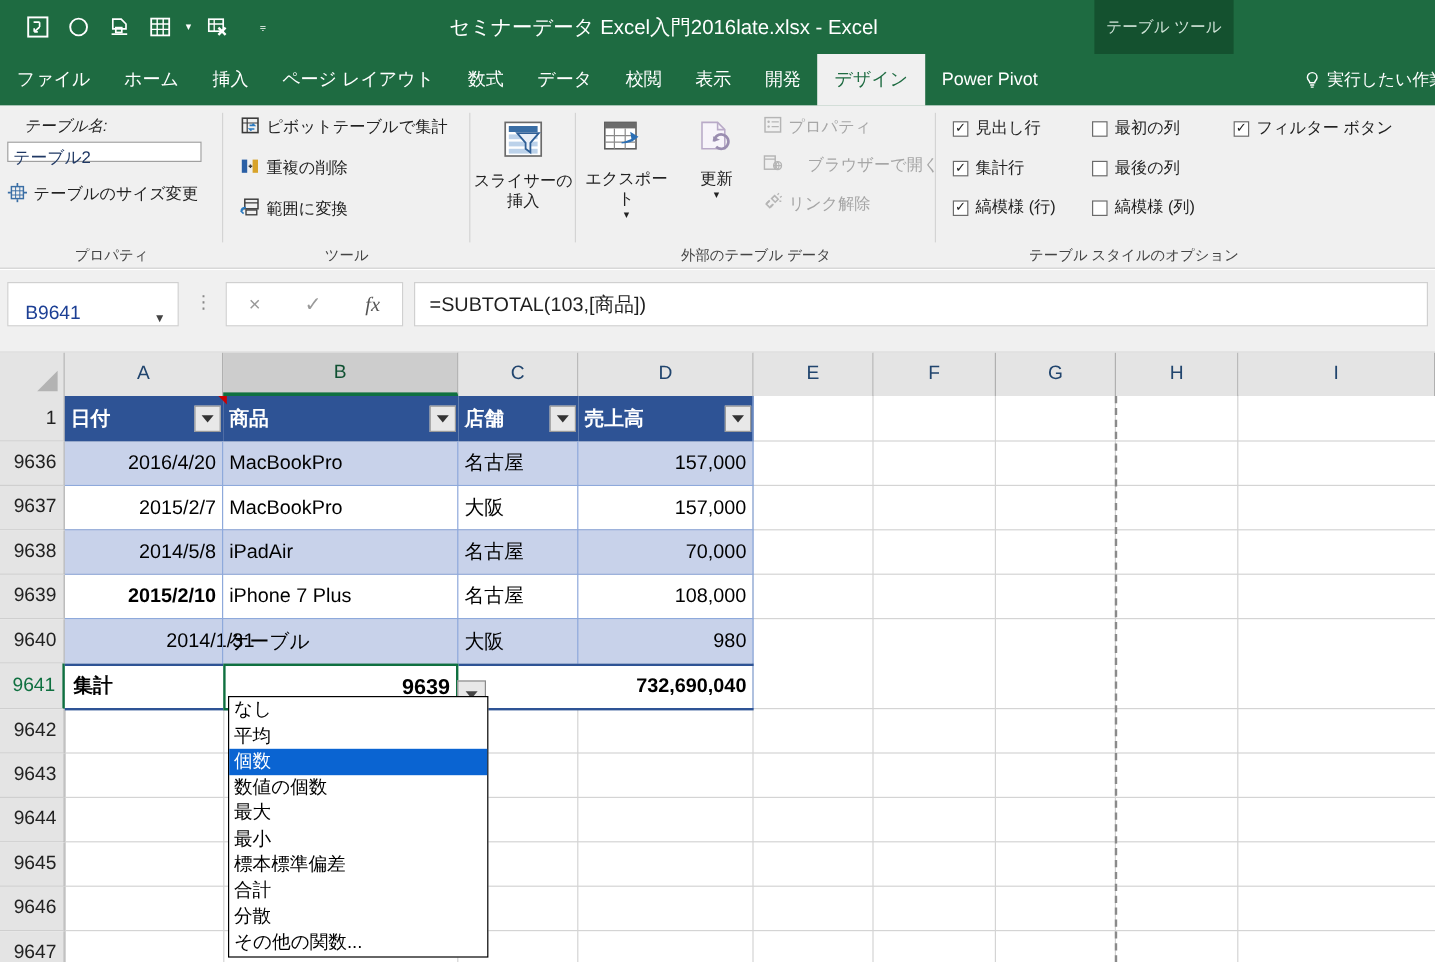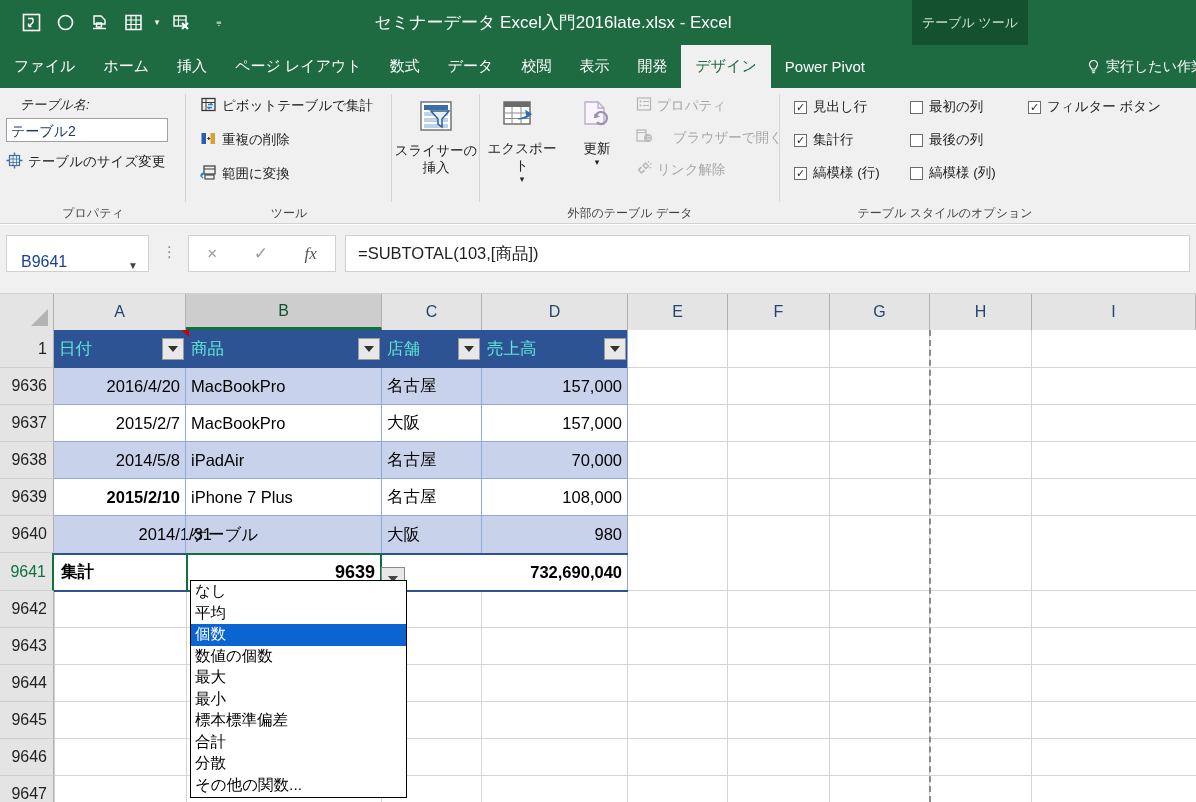--- a/index.html
+++ b/index.html
@@ -68,21 +68,21 @@
     position: absolute; bottom: 2px; width: 100%; text-align: center;
     font-size: 12px; color: #444;
   }
   .grp-sep {
     position: absolute; top: 6px; width: 1px; height: 108px; background: #d4d4d4;
   }
 
   
   .lbl-small { font-size: 13px; color: #222; }
   .tname-input {
-    width: 162px; height: 24px; background:#fff; border: 1px solid #a0a0a0;
+    width: 162px; height: 17px; background:#fff; border: 1px solid #a0a0a0;
     font-size: 14px; color: #1f3864; padding: 2px 4px; line-height: 20px;
   }
   .cmd-row { display: flex; align-items: center; gap: 5px; font-size: 13.5px; color:#222; white-space: nowrap; }
   .cmd-row.dim { color: #a6a6a6; }
 
   .bigbtn {
     position: absolute; display: flex; flex-direction: column; align-items: center;
     font-size: 13.5px; color: #222; text-align: center; line-height: 17px;
   }
 
@@ -149,21 +149,21 @@
   .rh.sel { color: #0f7040; border-right: 2px solid #0f7040; }
 
   .cell {
     position: absolute; display: flex; align-items: center;
     font-size: 16.5px; color: #000; overflow: hidden; white-space: nowrap;
   }
   .cell.num { justify-content: flex-end; padding-right: 6px; }
   .cell.txt { justify-content: flex-start; padding-left: 5px; }
 
   .tbl-hdr-cell {
-    background: #2e5395; color: #5eead4; font-weight: normal; font-size: 16.5px;
+    background: #2e5395; color: #ffffff; font-weight: bold; font-size: 16.5px;
   }
   .filt-btn {
     position: absolute; width: 22px; height: 22px; background: #e8e8e8;
     border: 1px solid #9a9a9a;
     display: flex; align-items: center; justify-content: center;
   }
   .filt-tri { width:0;height:0;border-left:5px solid transparent;border-right:5px solid transparent;border-top:6px solid #333; }
 
   .band { position: absolute; background: #c8d2ea; }
   .gline-h { position: absolute; height: 1px; background: #d4d4d4; }

